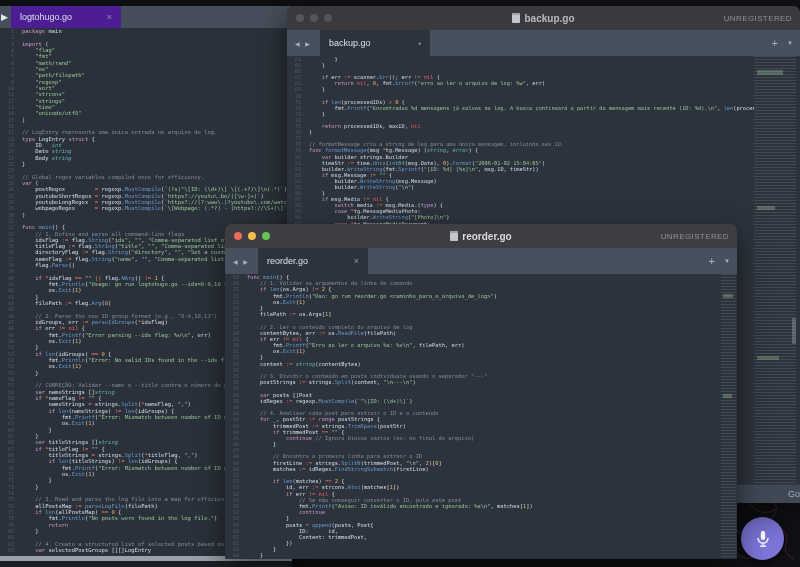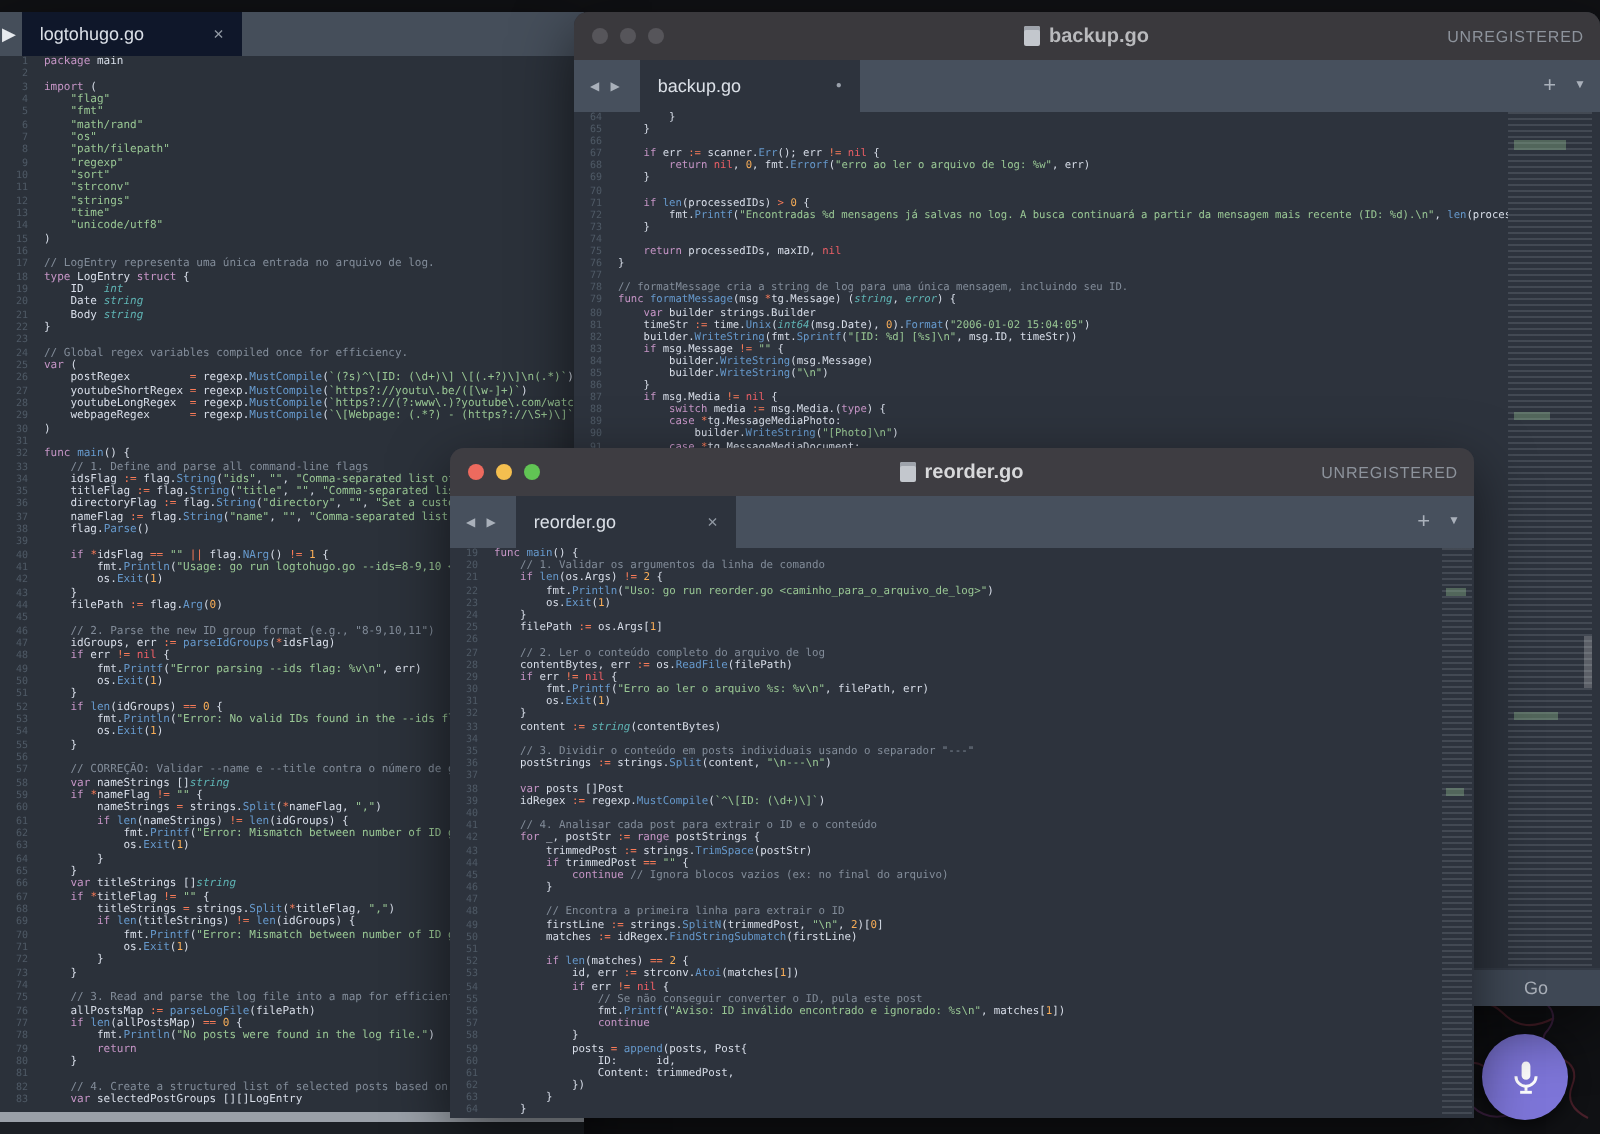--- a/index.html
+++ b/index.html
@@ -27,21 +27,21 @@
             box-shadow:inset 0 2px 0 #9ea3ab;}
   .title-text{font-size:10px;font-weight:700;color:#b9babd;}
   .win-reorder .title-text{color:#d8d9db;}
   .unreg{position:absolute;right:8px;font-size:8px;color:#8d939c;letter-spacing:.4px;}
   .tabbar{height:26px;background:#47505d;display:flex;align-items:center;position:relative;}
   .win-log .tabbar{height:22px;background:#454e5a;}
   .nav{color:#a9b0ba;font-size:6px;margin-left:8px;letter-spacing:2px;}
   .navtri-left{color:#e7eaee;font-size:9px;margin-left:1px;}
   .tab{height:100%;display:flex;align-items:center;justify-content:space-between;
        background:#2d333d;padding:0 9px;min-width:92px;margin-left:8px;}
-  .win-log .tab{background:#0f172a;margin-left:3px;}
+  .win-log .tab{background:#4c1d95;margin-left:3px;}
   .tab-label{font-size:9px;color:#dbe0e7;}
   .tab-close{font-size:9px;color:#8f97a1;margin-left:16px;cursor:pointer;}
   .tab-dot{font-size:5px;color:#9aa1ab;margin-left:16px;}
   .tb-right{position:absolute;right:7px;display:flex;gap:9px;align-items:center;}
   .plus{font-size:11px;color:#aab1bb;} .ovf{font-size:6px;color:#aab1bb;}
   
   .code{position:absolute;left:0;overflow:hidden;font-family:"DejaVu Sans Mono",monospace;
         white-space:pre;}
   .win-log .code{top:22px;bottom:11px;right:0;font-size:5.5px;line-height:6.33px;}
   .win-backup .code{top:50px;bottom:18px;right:46px;font-size:5.3px;line-height:6.1px;}
@@ -53,21 +53,21 @@
   .tt{color:#5fb4b4;font-style:italic;} .td{color:#f9ae58;} .tf{color:#6699cc;} .to{color:#f97b58;}
   
   .mini{position:absolute;background:repeating-linear-gradient(180deg,rgba(213,222,232,.13) 0 1px,
         transparent 1px 3px);}
   .win-backup .mini{right:4px;width:42px;top:50px;bottom:18px;}
   .win-reorder .mini{right:1px;width:15px;top:50px;bottom:0;}
   .mini i{position:absolute;display:block;background:rgba(153,199,148,.35);}
   .vthumb{position:absolute;right:0;top:262px;width:4px;height:26px;background:rgba(255,255,255,.22);}
   .statusbar{position:absolute;left:0;right:0;bottom:0;height:18px;background:#3f4855;
              border-top:1px solid #333a45;display:flex;align-items:center;justify-content:flex-end;}
-  .syntax-label{font-size:9px;color:#a9afb8;margin-right:26px;}
+  .syntax-label{font-size:9px;color:#a9afb8;}
   .hscroll{position:absolute;left:0;right:0;bottom:6px;height:5px;background:#9aa0a8;}
   .statusdark{position:absolute;left:0;right:0;bottom:0;height:6px;background:#1c2025;}
 </style>
 </head>
 <body>
 
 <div class="desktop">
 
   <svg class="doodles" viewBox="0 0 78 72">
     <path d="M8 10 Q20 2 30 12 T55 14" stroke="#49202a" fill="none" stroke-width="1"></path>

